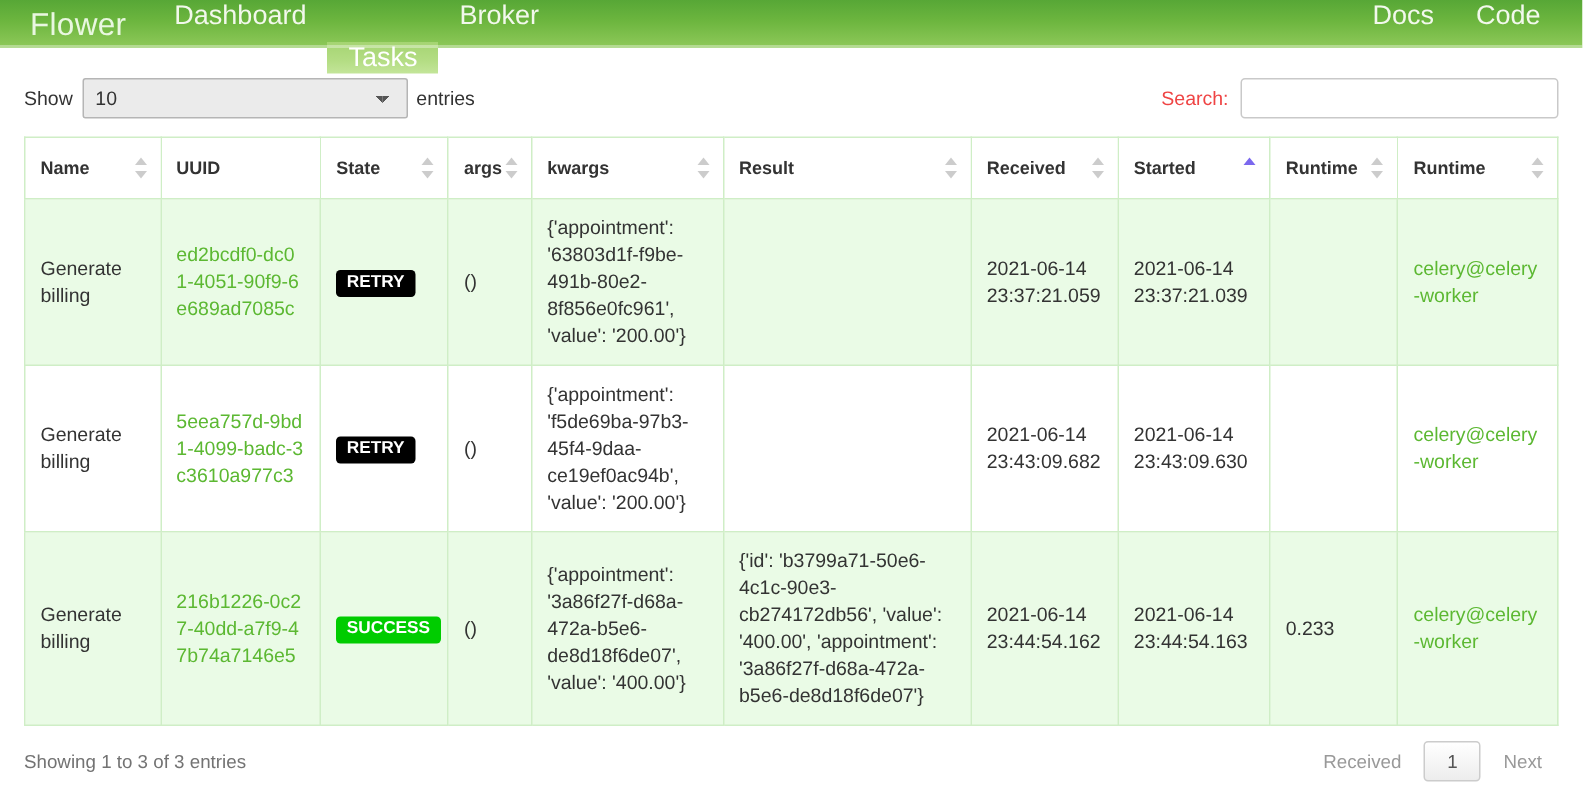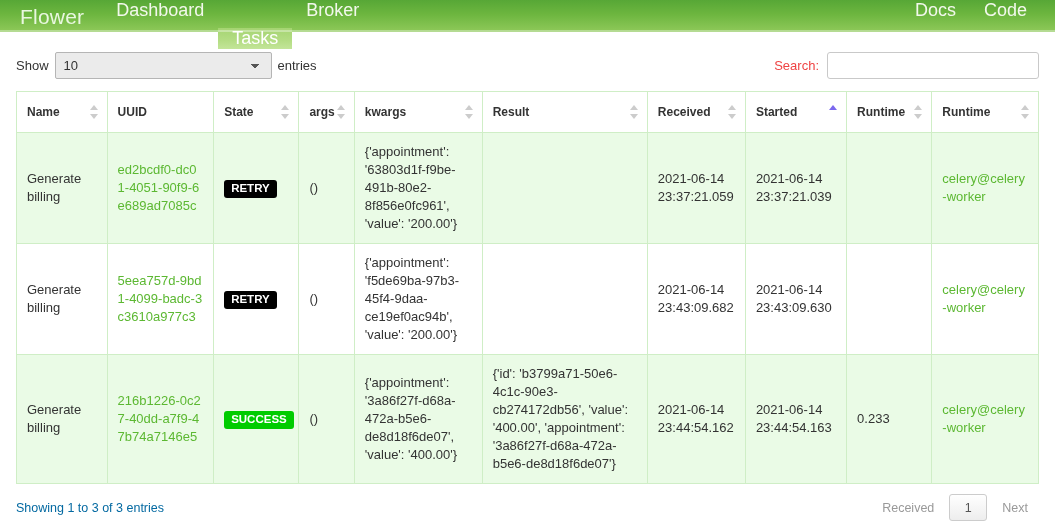--- a/index.html
+++ b/index.html
@@ -218,21 +218,21 @@
 
   
   .table-footer {
     display: flex;
     align-items: center;
     justify-content: space-between;
     padding-top: 10px;
     font-size: 12.5px;
     color: #333;
   }
-  .dt-info { color: #0369a1; }
+  .dt-info { color: #737373; }
   .paginate {
     display: flex;
     align-items: center;
   }
   .page-btn {
     display: inline-flex;
     align-items: center;
     justify-content: center;
     min-width: 16px;
     height: 17px;

